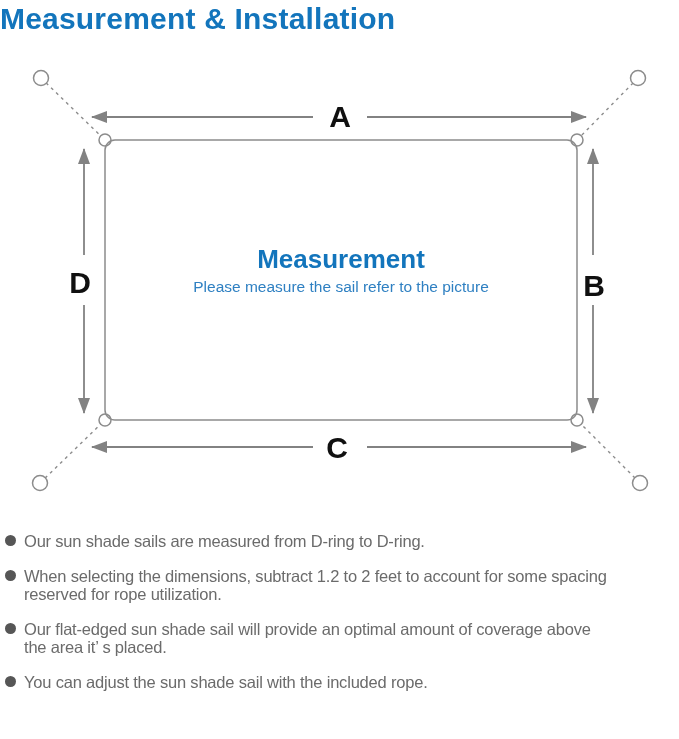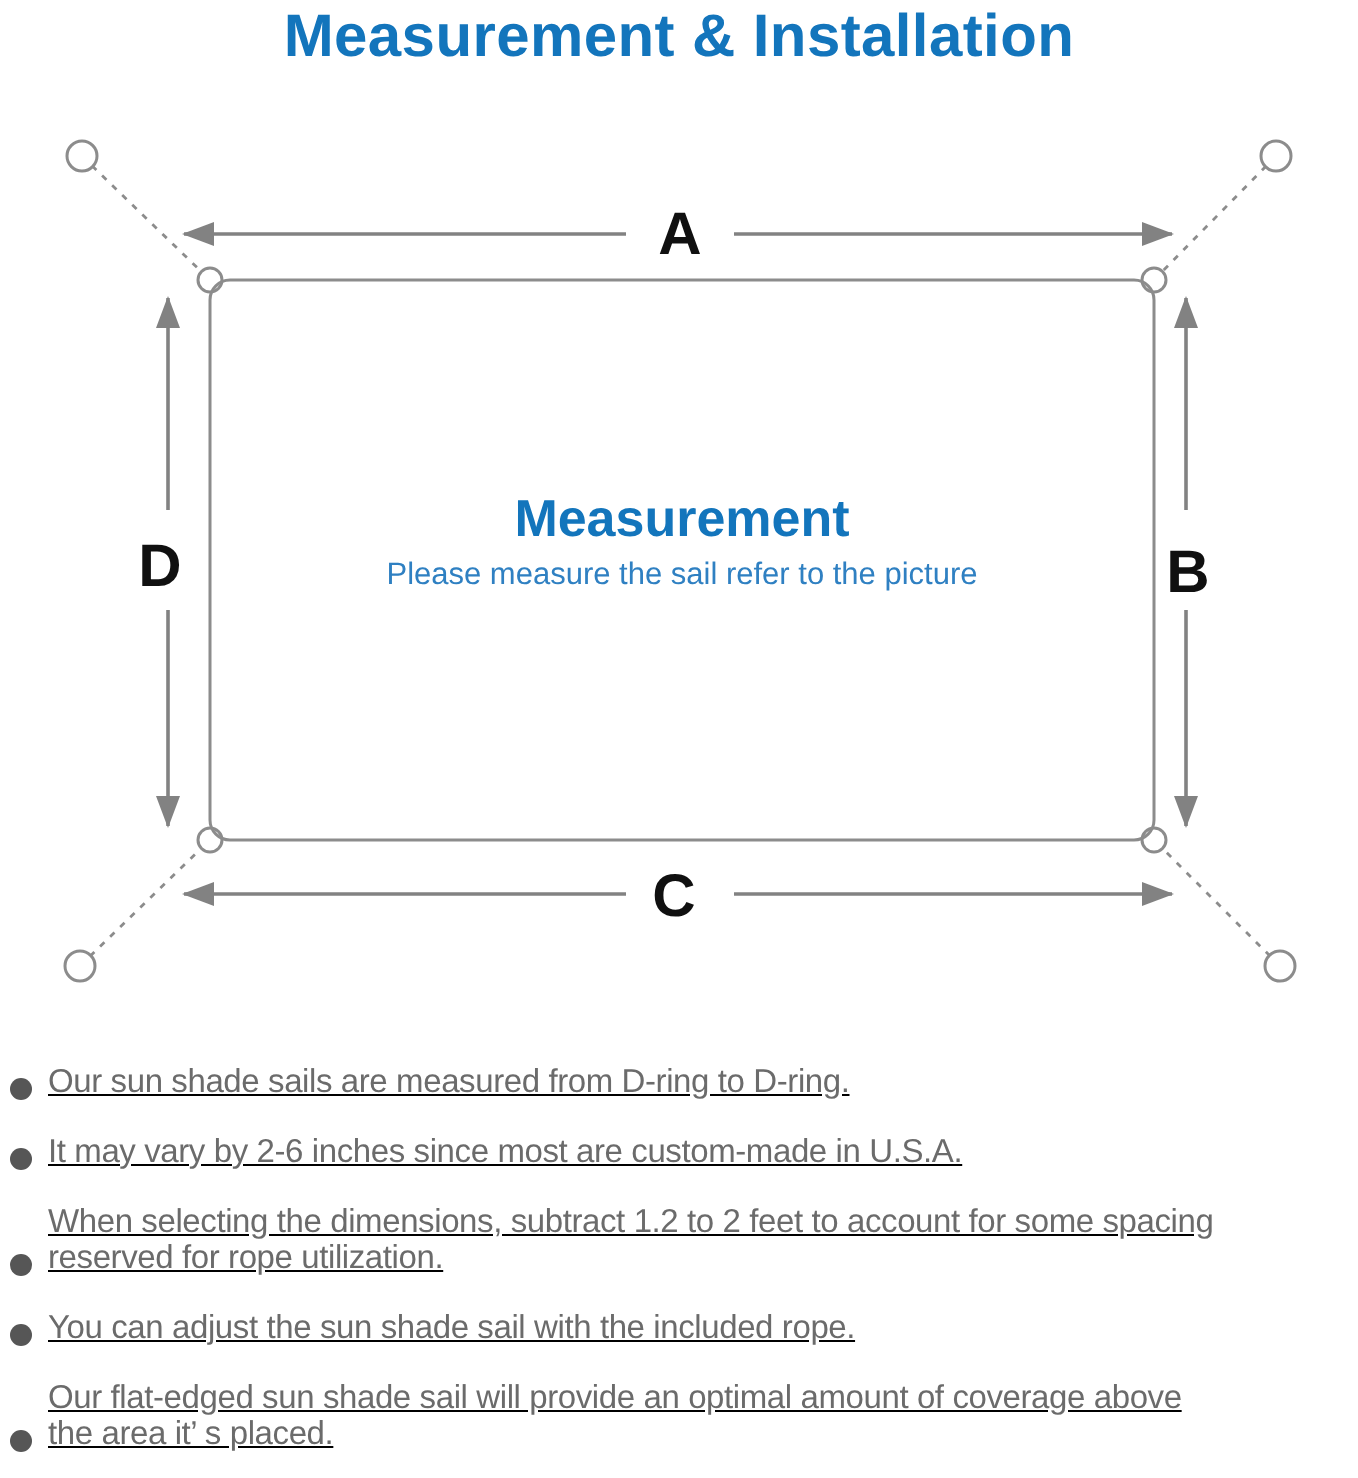--- a/index.html
+++ b/index.html
@@ -13,21 +13,21 @@
     --bg_white:#ffffff;
   }
   *{margin:0;padding:0;box-sizing:border-box;}
   html,body{background:var(--bg_white);}
   body{
     width:679px;height:739px;position:relative;overflow:hidden;
     font-family:"Liberation Sans","DejaVu Sans",sans-serif;
   }
   .page-title{
     position:absolute;top:2px;left:0;width:679px;
-    text-align:center;
+    text-align:left;
     font-size:30px;font-weight:700;color:var(--title_blue);
     letter-spacing:0.2px;
   }
   svg.diagram{position:absolute;top:52px;left:0;}
   .sail-line{stroke:var(--border_gray);stroke-width:1.5;fill:none;}
   .ring{stroke:var(--border_gray);stroke-width:1.5;fill:var(--bg_white);}
   .dash{stroke:var(--border_gray);stroke-width:1.4;stroke-dasharray:3 4;fill:none;}
   .arrow{stroke:var(--line_gray);stroke-width:1.8;fill:none;}
   .dim-label{
     font-family:"Liberation Sans","DejaVu Sans",sans-serif;
@@ -42,23 +42,22 @@
   .center-subtitle{
     font-family:"Liberation Sans","DejaVu Sans",sans-serif;
     font-size:15.5px;fill:var(--subtitle_blue);
     text-anchor:middle;
   }
   ul.notes{
     position:absolute;top:532px;left:5px;width:663px;
     list-style:none;
   }
   ul.notes li{
-    display:flex;align-items:flex-end;gap:8px;
+    display:flex;align-items:flex-start;gap:8px;
     margin-bottom:17px;
-    text-decoration:underline;
   }
   .bullet-dot{
     flex:0 0 auto;width:11px;height:11px;border-radius:50%;
     background:var(--dot_gray);margin-top:3px;
   }
   .bullet-text{
     font-size:16.5px;line-height:18px;color:var(--text_gray);
     letter-spacing:-0.2px;white-space:pre-line;
   }
 </style>
@@ -111,29 +110,25 @@
   <text class="center-subtitle" x="341" y="240">Please measure the sail refer to the picture</text>
 </svg>
 
 <ul class="notes">
   <li>
     <span class="bullet-dot"></span>
     <span class="bullet-text">Our sun shade sails are measured from D-ring to D-ring.</span>
   </li>
   <li>
     <span class="bullet-dot"></span>
-    <span class="bullet-text">It may vary by 2-6 inches since most are custom-made in U.S.A.</span>
-  </li>
-  <li>
-    <span class="bullet-dot"></span>
     <span class="bullet-text">When selecting the dimensions, subtract 1.2 to 2 feet to account for some spacing
 reserved for rope utilization.</span>
-  </li>
-  <li>
-    <span class="bullet-dot"></span>
-    <span class="bullet-text">You can adjust the sun shade sail with the included rope.</span>
   </li>
   <li>
     <span class="bullet-dot"></span>
     <span class="bullet-text">Our flat-edged sun shade sail will provide an optimal amount of coverage above
 the area it’ s placed.</span>
   </li>
+  <li>
+    <span class="bullet-dot"></span>
+    <span class="bullet-text">You can adjust the sun shade sail with the included rope.</span>
+  </li>
 </ul>
 
 </body></html>

